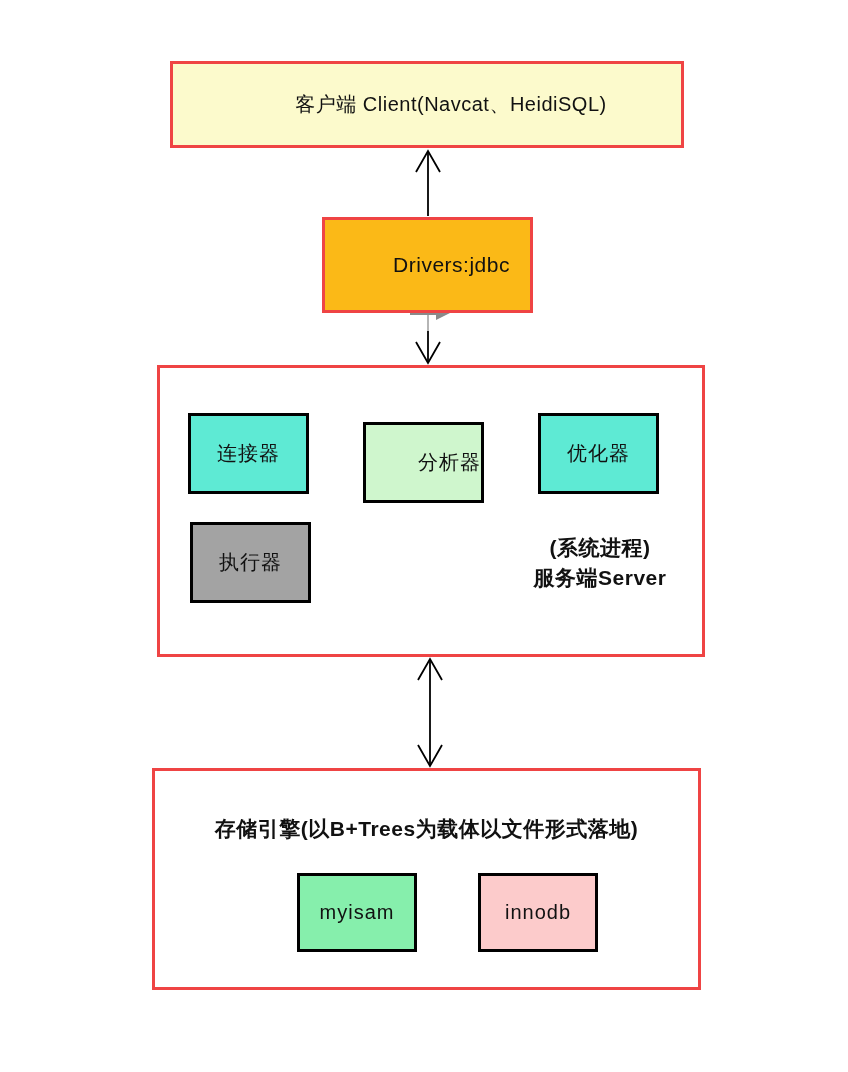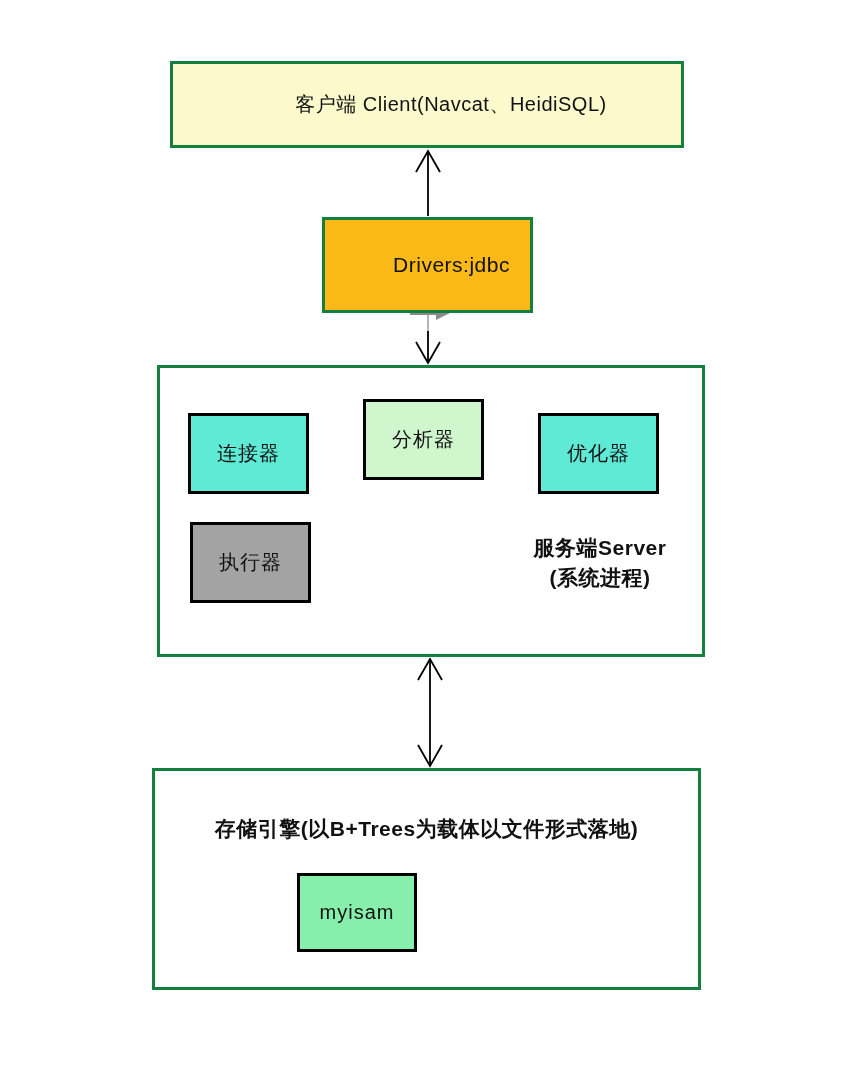--- a/index.html
+++ b/index.html
@@ -2,37 +2,37 @@
 <html><head>
 <meta charset="utf-8">
 <style>
   html,body { margin:0; padding:0; background:#ffffff; }
   body { font-family:"Liberation Sans","DejaVu Sans",sans-serif; color:#111; }
   .canvas {
     position:relative; width:848px; height:1072px; background:#ffffff;
     overflow:hidden;
   }
   .node {
-    position:absolute; box-sizing:border-box; border:3px solid #15803d;
+    position:absolute; box-sizing:border-box; border:3px solid #ef4444;
     display:flex; align-items:center; justify-content:center;
     text-align:center; font-size:20px; font-weight:500; letter-spacing:0.5px;padding-left:48px;
   }
   .node-client   { left:170px; top:61px;  width:514px; height:87px; }
   .node-driver   { left:322px; top:217px; width:211px; height:96px; font-size:21px; }
   .node-server   { left:157px; top:365px; width:548px; height:292px; background:#fff; }
   .node-storage  { left:152px; top:768px; width:549px; height:222px; background:#fff; }
 
   .subnode {
     position:absolute; box-sizing:border-box; border:3px solid #000;
     width:121px; height:81px;
     display:flex; align-items:center; justify-content:center;
     font-size:20px; font-weight:500; letter-spacing:1px;
   }
   .comp-1 { left:28px;  top:45px; }
-  .comp-2 { left:203px; top:31px; }
+  .comp-2 { left:203px; top:54px;justify-content:flex-end; }
   .comp-3 { left:378px; top:45px; }
   .comp-4 { left:30px;  top:154px; }
   .comp-5 { left:203px; top:154px; }
 
   .server-label {
     position:absolute; left:350px; top:165px; width:180px;
     text-align:center; font-size:21px; font-weight:600; line-height:30px;
   }
   .storage-title {
     position:absolute; left:0; top:44px; width:100%;
@@ -91,25 +91,28 @@
     <div class="subnode comp-2" style="background: rgb(207, 246, 205);">
       <span>分析器</span>
     </div>
     <div class="subnode comp-3" style="background: #5eead4; justify-content: center;">
       <span>优化器</span>
     </div>
     <div class="subnode comp-4" style="background: #a3a3a3; text-align: right;">
       <span>执行器</span>
     </div>
     <div class="server-label">
+      <div>(系统进程)</div>
       <div>服务端Server</div>
-      <div>(系统进程)</div>
     </div>
   </div>
 
   <div class="node node-storage">
     <div class="storage-title">存储引擎(以B+Trees为载体以文件形式落地)</div>
     <div class="subnode engine-1" style="background: #86efac; margin-left: 30px;">
       <span>myisam</span>
     </div>
+    <div class="subnode engine-2" style="background: rgb(252, 203, 203);">
+      <span>innodb</span>
+    </div>
   </div>
 
 </div>
 
 </body></html>

